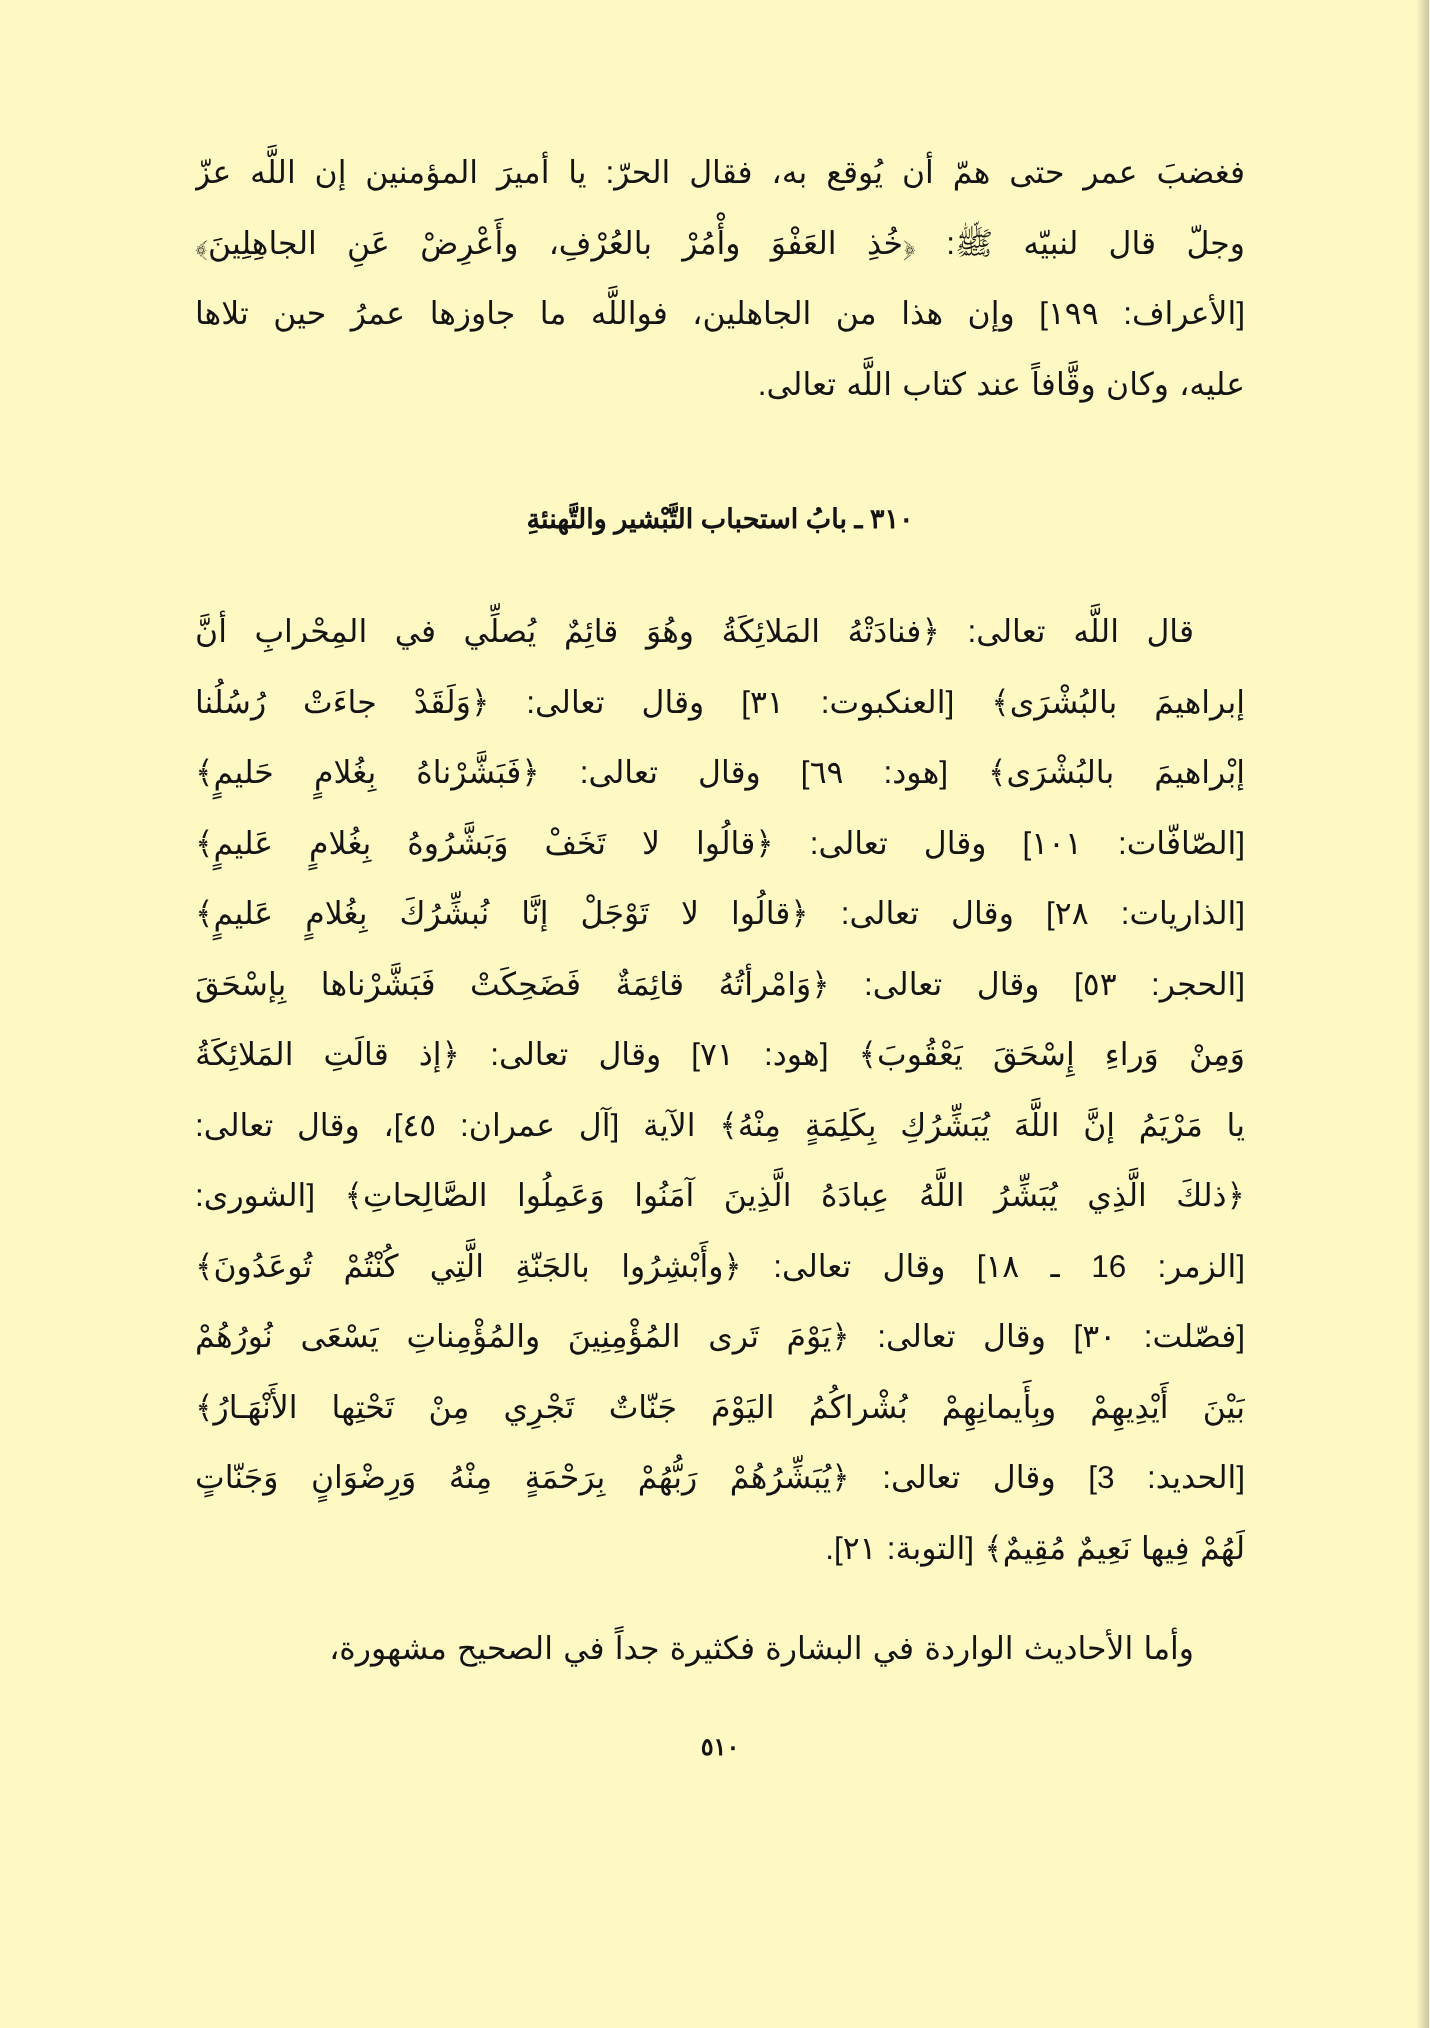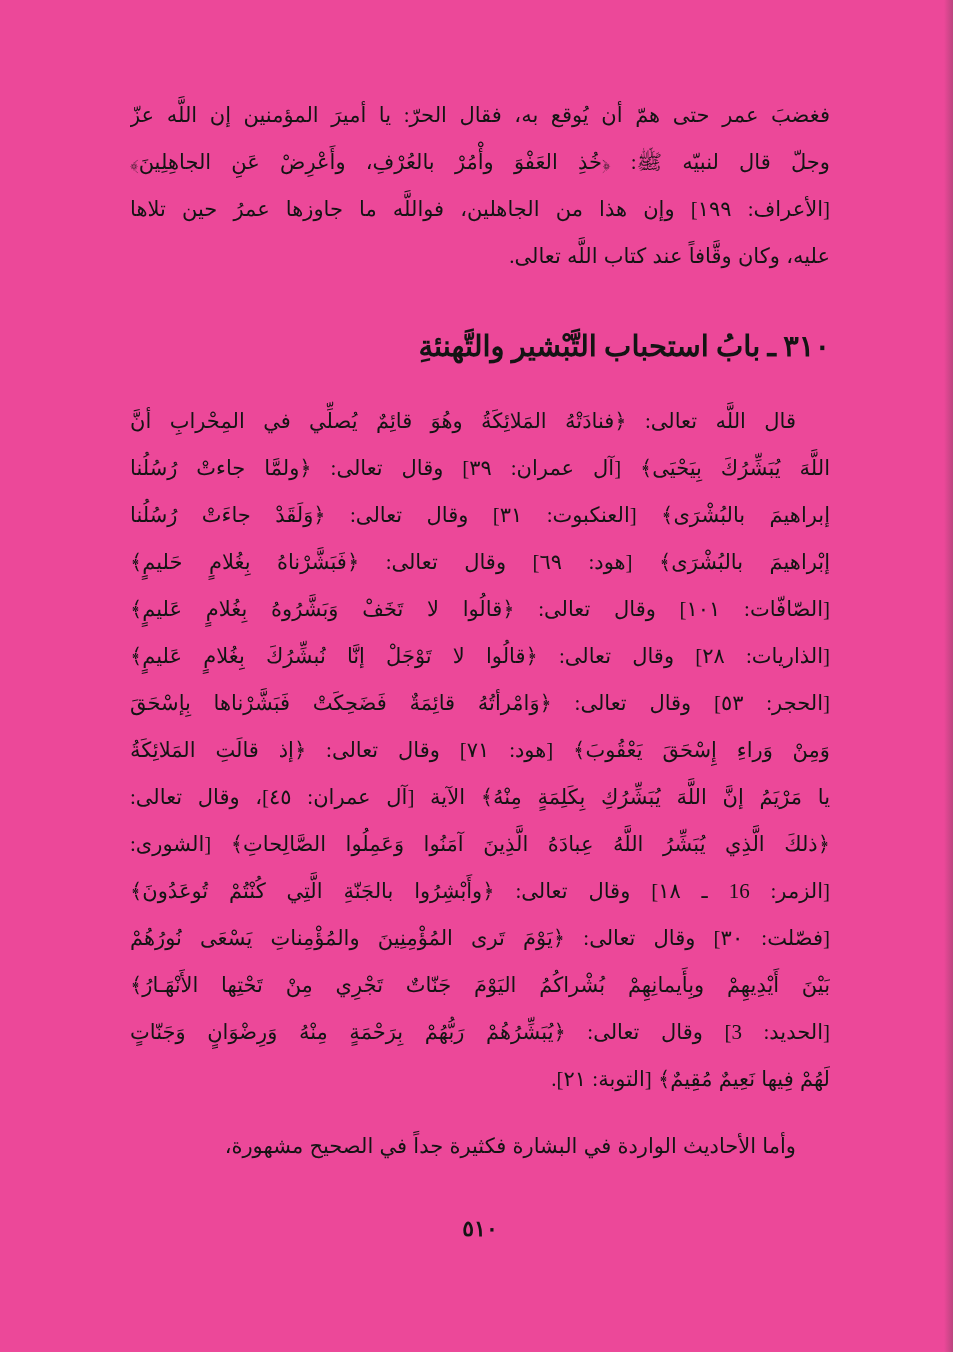--- a/index.html
+++ b/index.html
@@ -4,24 +4,24 @@
 <style>
   html, body {
     margin: 0;
     padding: 0;
     background: #ffffff;
   }
   .page {
     position: relative;
     width: 953px;
     height: 1352px;
-    background: #ec4899;
+    background: #fef9c3;
     color: #141414;
     overflow: hidden;
-    font-family: Liberation Serif, serif;
+    font-family: Liberation Sans, sans-serif;
     box-sizing: border-box;
   }
   .scan-edge {
     position: absolute;
     top: 0;
     right: 0;
     width: 9px;
     height: 100%;
     background: linear-gradient(to left, rgba(60,60,60,0.28), rgba(60,60,60,0));
     pointer-events: none;
@@ -50,32 +50,33 @@
   }
   .paragraph .line:last-child {
     text-align-last: right;
   }
   .paragraph.quran .line:first-child,
   .paragraph.closing .line:first-child {
     padding-right: 34px;
   }
   .chapter-heading {
     margin: 44px 0 30px 0;
-    font-size: 29px;
+    text-align: center;
+    font-size: 18px;
     font-weight: bold;
     line-height: 44px;
     direction: rtl;
   }
   .paragraph.quran {
     margin-bottom: 20px;
   }
   .page-number {
-    margin-top: 44px;
+    margin-top: 28px;
     text-align: center;
-    font-size: 22px;
+    font-size: 16px;
     font-weight: bold;
     line-height: 30px;
     direction: rtl;
   }
 </style>
 </head>
 <body>
 
 <div class="page">
   <div class="scan-edge"></div>
@@ -86,21 +87,20 @@
         <p class="line">فغضبَ عمر حتى همّ أن يُوقع به، فقال الحرّ: يا أميرَ المؤمنين إن اللَّه عزّ</p>
         <p class="line">وجلّ قال لنبيّه ﷺ: ﴿خُذِ العَفْوَ وأْمُرْ بالعُرْفِ، وأَعْرِضْ عَنِ الجاهِلِينَ﴾</p>
         <p class="line">[الأعراف: ١٩٩] وإن هذا من الجاهلين، فواللَّه ما جاوزها عمرُ حين تلاها</p>
         <p class="line">عليه، وكان وقَّافاً عند كتاب اللَّه تعالى.</p>
       </section>
 
     <h2 class="chapter-heading">٣١٠ ـ بابُ استحباب التَّبْشير والتَّهنئةِ</h2>
 
     <section class="paragraph quran">
         <p class="line">قال اللَّه تعالى: ﴿فنادَتْهُ المَلائِكَةُ وهُوَ قائِمٌ يُصلِّي في المِحْرابِ أنَّ</p>
-        <p class="line">اللَّهَ يُبَشِّرُكَ بِيَحْيَى﴾ [آل عمران: ٣٩] وقال تعالى: ﴿ولمَّا جاءتْ رُسُلُنا</p>
         <p class="line">إبراهيمَ بالبُشْرَى﴾ [العنكبوت: ٣١] وقال تعالى: ﴿وَلَقَدْ جاءَتْ رُسُلُنا</p>
         <p class="line">إبْراهيمَ بالبُشْرَى﴾ [هود: ٦٩] وقال تعالى: ﴿فَبَشَّرْناهُ بِغُلامٍ حَليمٍ﴾</p>
         <p class="line">[الصّافّات: ١٠١] وقال تعالى: ﴿قالُوا لا تَخَفْ وَبَشَّرُوهُ بِغُلامٍ عَليمٍ﴾</p>
         <p class="line">[الذاريات: ٢٨] وقال تعالى: ﴿قالُوا لا تَوْجَلْ إنَّا نُبشِّرُكَ بِغُلامٍ عَليمٍ﴾</p>
         <p class="line">[الحجر: ٥٣] وقال تعالى: ﴿وَامْرأتُهُ قائِمَةٌ فَضَحِكَتْ فَبَشَّرْناها بِإسْحَقَ</p>
         <p class="line">وَمِنْ وَراءِ إِسْحَقَ يَعْقُوبَ﴾ [هود: ٧١] وقال تعالى: ﴿إذ قالَتِ المَلائِكَةُ</p>
         <p class="line">يا مَرْيَمُ إنَّ اللَّهَ يُبَشِّرُكِ بِكَلِمَةٍ مِنْهُ﴾ الآية [آل عمران: ٤٥]، وقال تعالى:</p>
         <p class="line">﴿ذلكَ الَّذِي يُبَشِّرُ اللَّهُ عِبادَهُ الَّذِينَ آمَنُوا وَعَمِلُوا الصَّالِحاتِ﴾ [الشورى:</p>
         <p class="line">[الزمر: 16 ـ ١٨] وقال تعالى: ﴿وأَبْشِرُوا بالجَنّةِ الَّتِي كُنْتُمْ تُوعَدُونَ﴾</p>
         <p class="line">[فصّلت: ٣٠] وقال تعالى: ﴿يَوْمَ تَرى المُؤْمِنِينَ والمُؤْمِناتِ يَسْعَى نُورُهُمْ</p>

